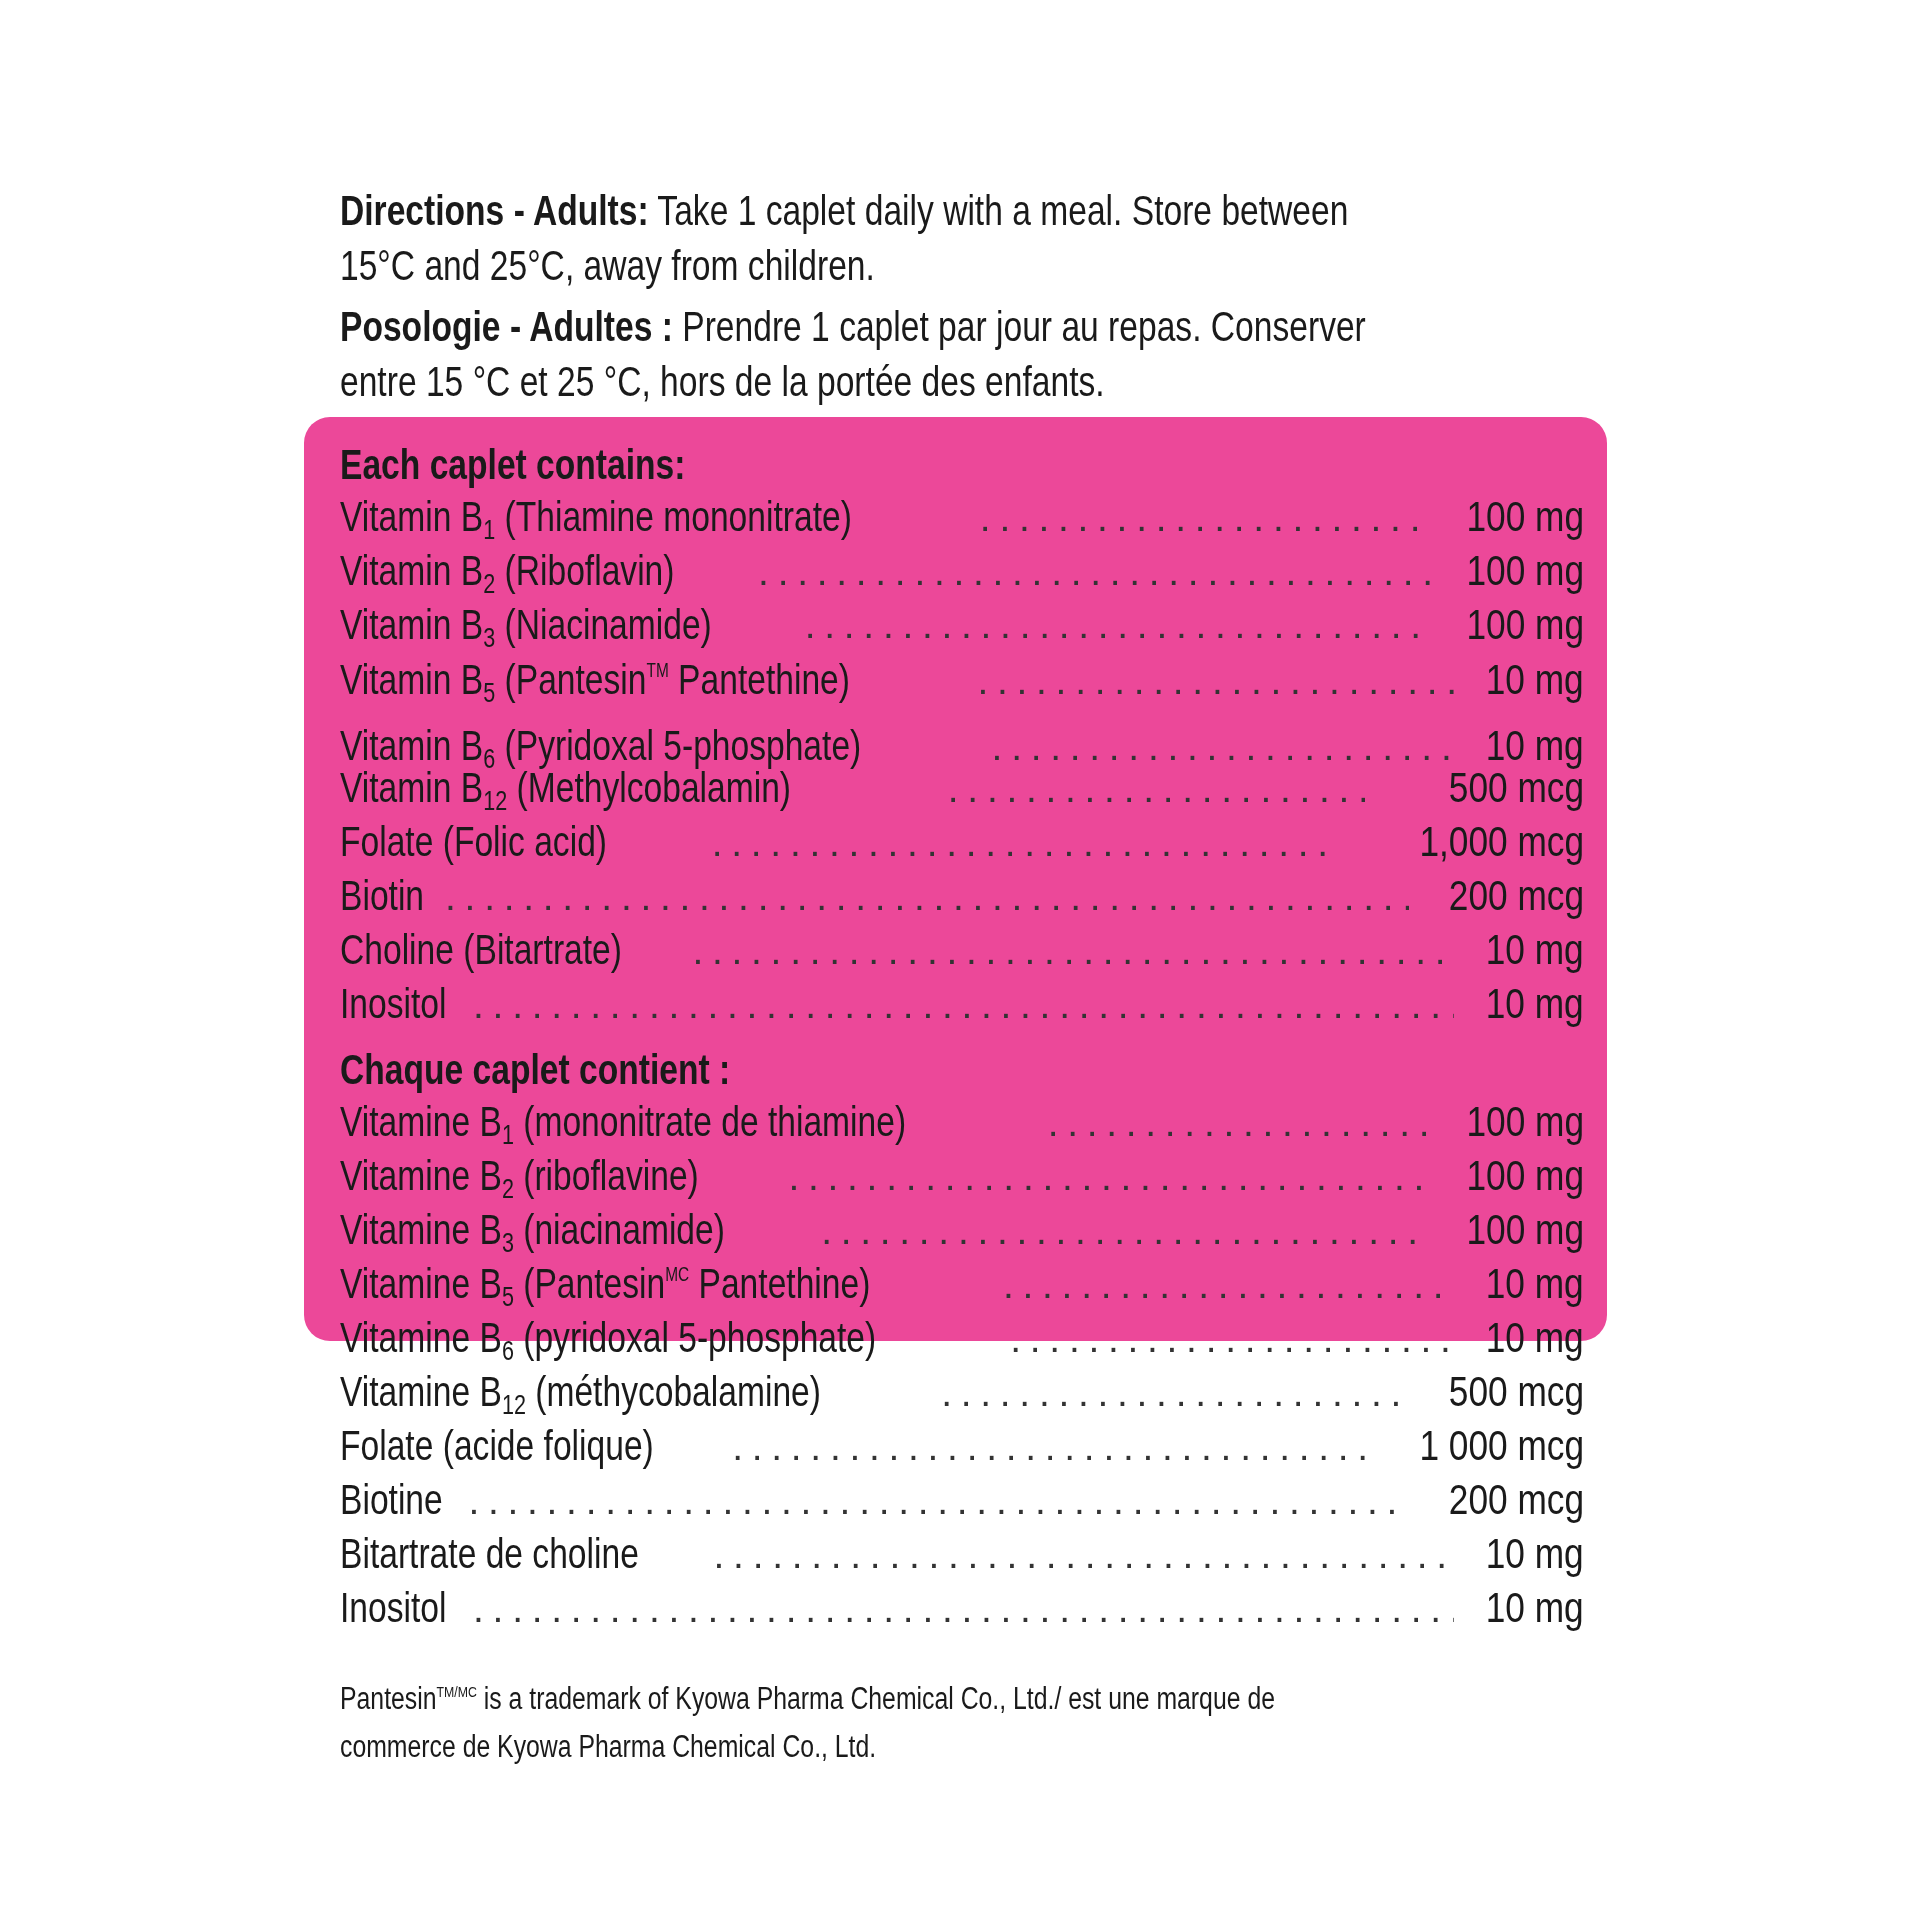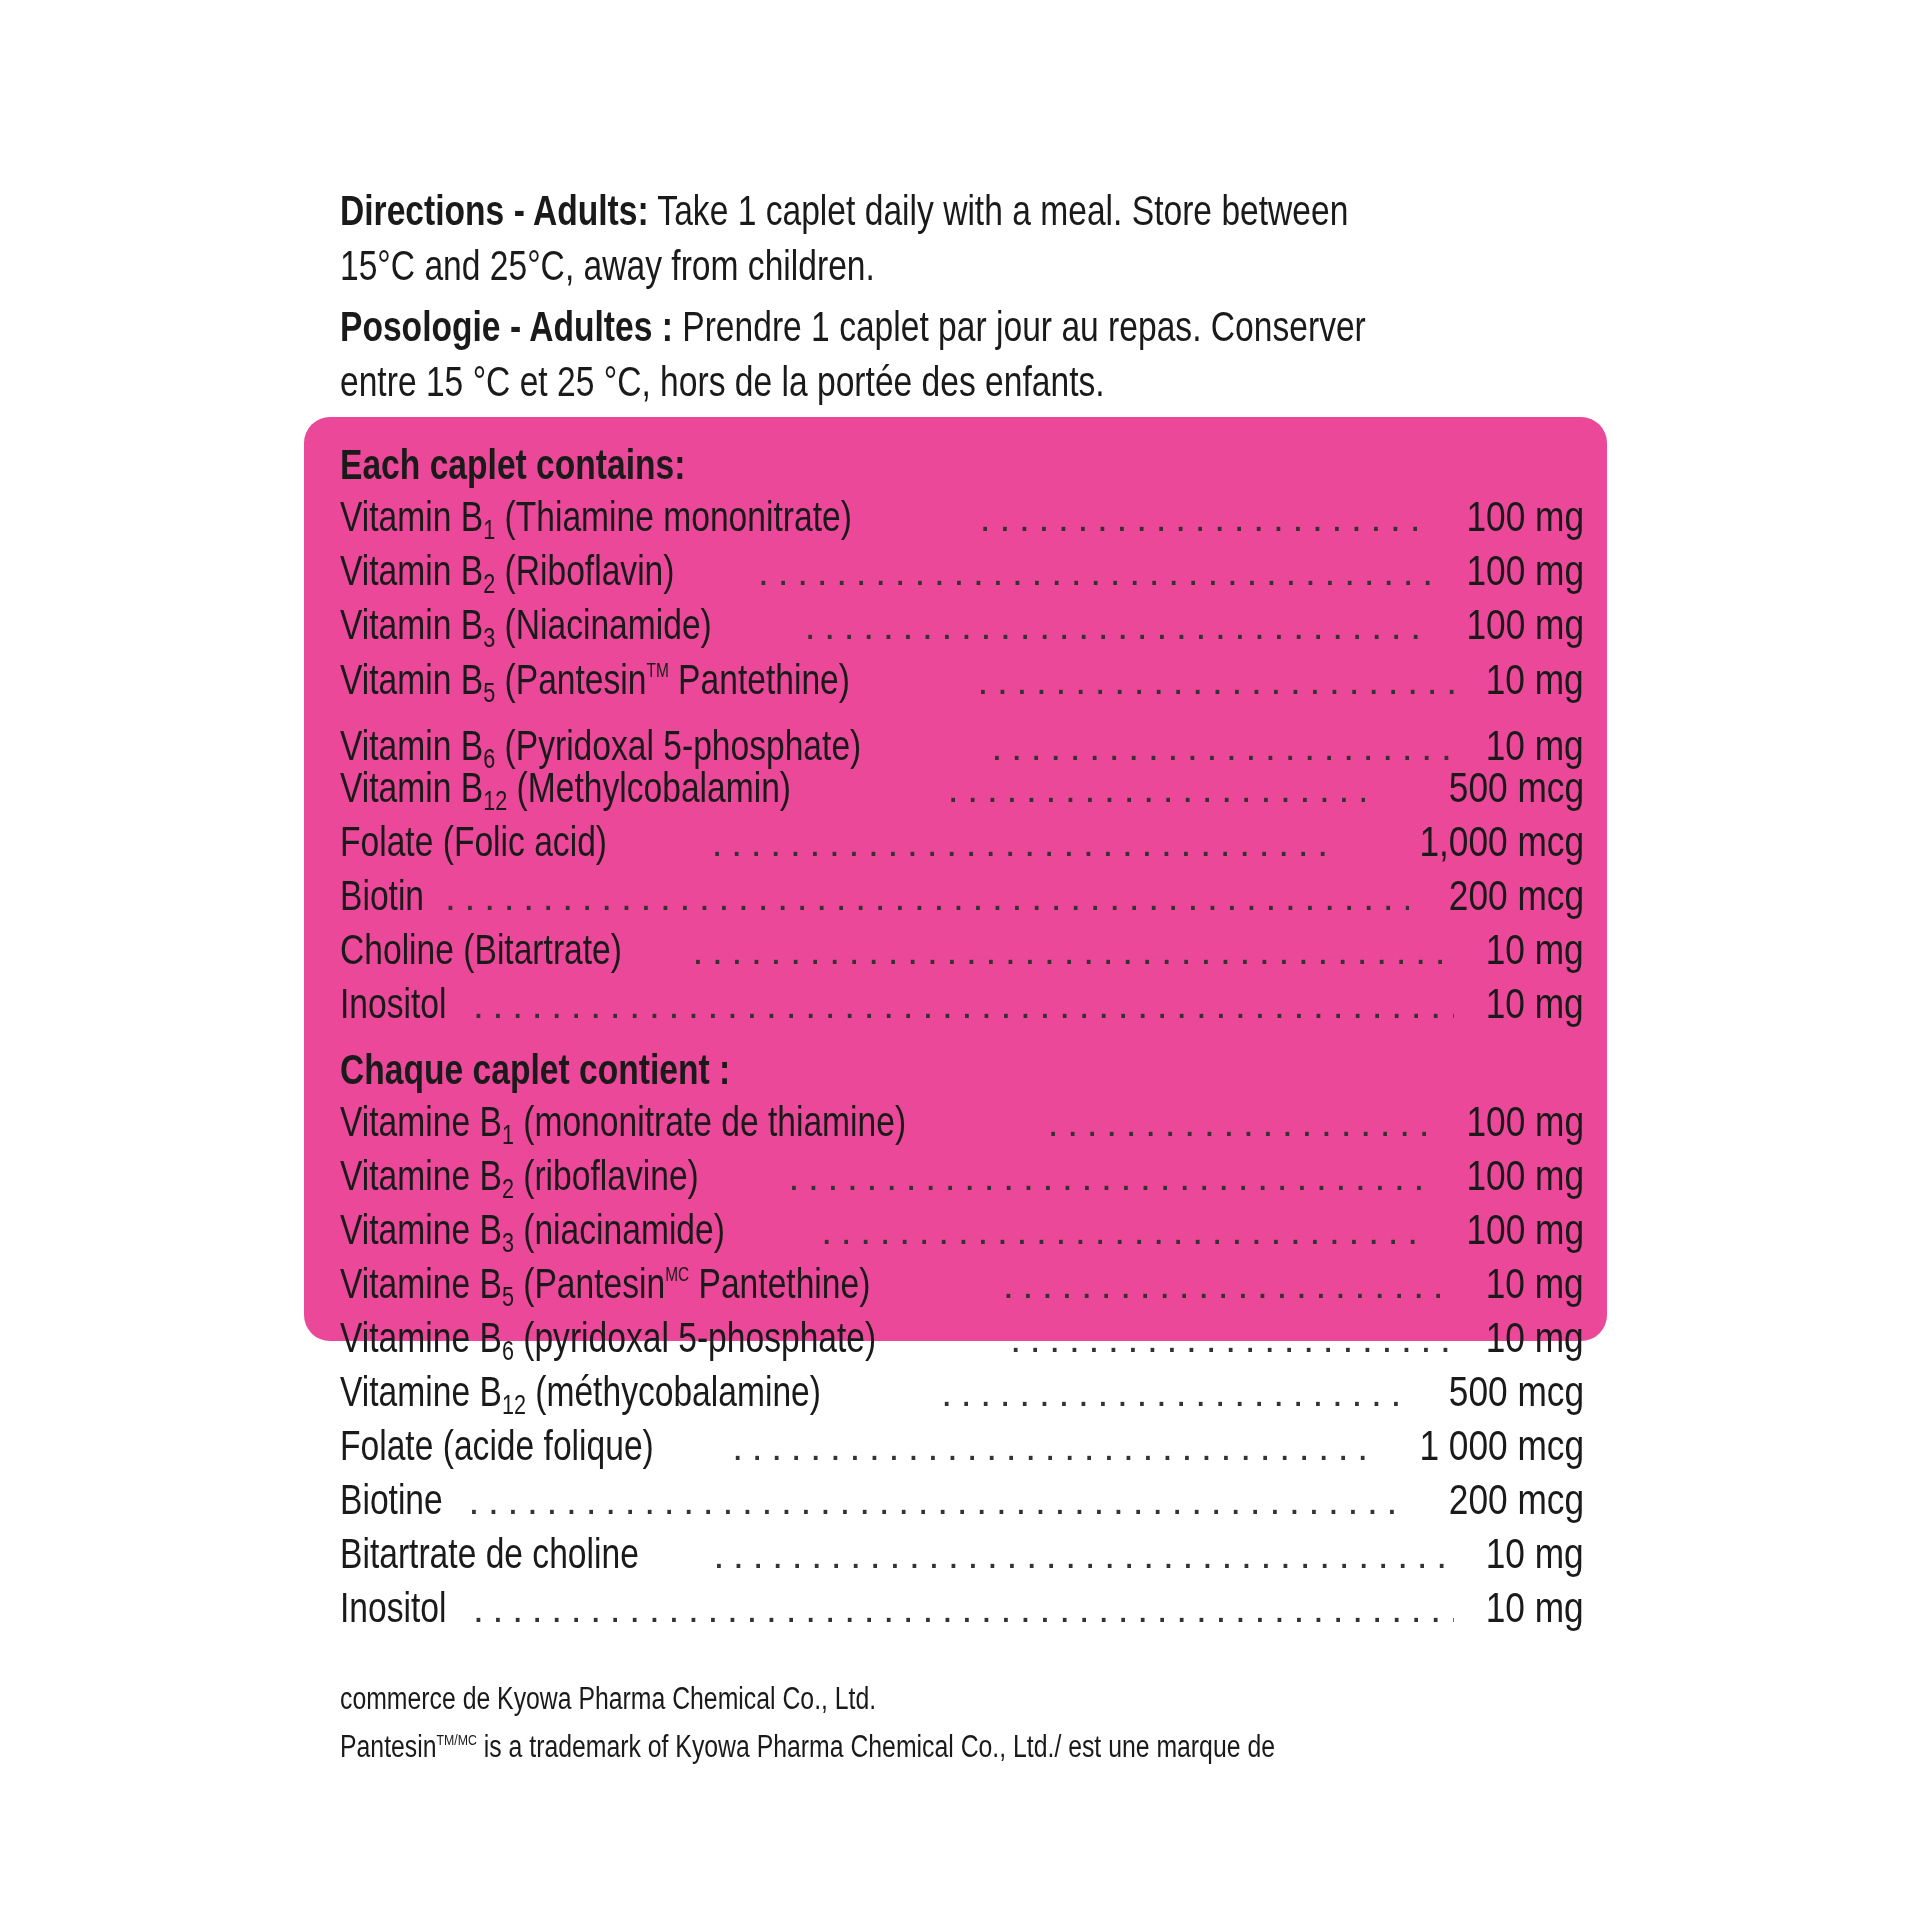--- a/index.html
+++ b/index.html
@@ -131,21 +131,21 @@
   <div class="row" style="top:75px;">
     <span class="name"><span>Vitamin B</span><sub>1</sub><span> (Thiamine mononitrate)</span></span>
     <span class="dots">......................................................................................................................</span>
     <span class="amt">100 mg</span>
   </div>
   <div class="row" style="top:129px;">
     <span class="name"><span>Vitamin B</span><sub>2</sub><span> (Riboflavin)</span></span>
     <span class="dots">......................................................................................................................</span>
     <span class="amt">100 mg</span>
   </div>
-  <div class="row" style="top:183px;">
+  <div class="row" style="top:183px;align-items:flex-end;">
     <span class="name"><span>Vitamin B</span><sub>3</sub><span> (Niacinamide)</span></span>
     <span class="dots">......................................................................................................................</span>
     <span class="amt">100 mg</span>
   </div>
   <div class="row" style="top:238px;">
     <span class="name"><span>Vitamin B</span><sub>5</sub><span> (Pantesin</span><sup>TM</sup><span> Pantethine)</span></span>
     <span class="dots">......................................................................................................................</span>
     <span class="amt">10 mg</span>
   </div>
   <div class="row" style="top:304px;">
@@ -229,18 +229,18 @@
     <span class="amt">10 mg</span>
   </div>
   <div class="row" style="top:1166px;">
     <span class="name">Inositol</span>
     <span class="dots">......................................................................................................................</span>
     <span class="amt">10 mg</span>
   </div>
 </div>
 
 <div class="footnote">
-  <div class="fline"><span class="cond">commerce de Kyowa Pharma Chemical Co., Ltd.</span></div>
   <div class="fline"><span class="cond">
     <span>Pantesin</span><sup style="font-size:15.4px;vertical-align:11.6px;">TM/MC</sup><span> is a trademark of Kyowa Pharma Chemical Co., Ltd./ est une marque de</span>
   </span></div>
+  <div class="fline"><span class="cond">commerce de Kyowa Pharma Chemical Co., Ltd.</span></div>
 </div>
 
 
 </body></html>

